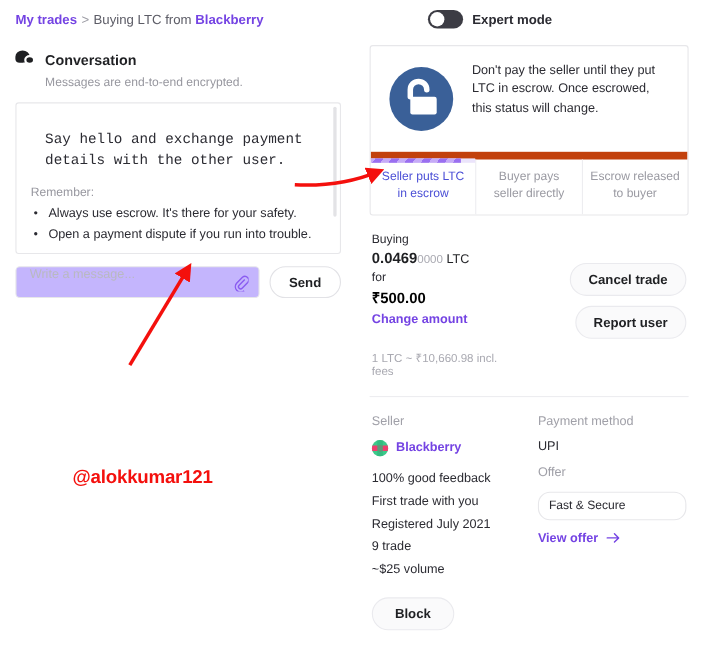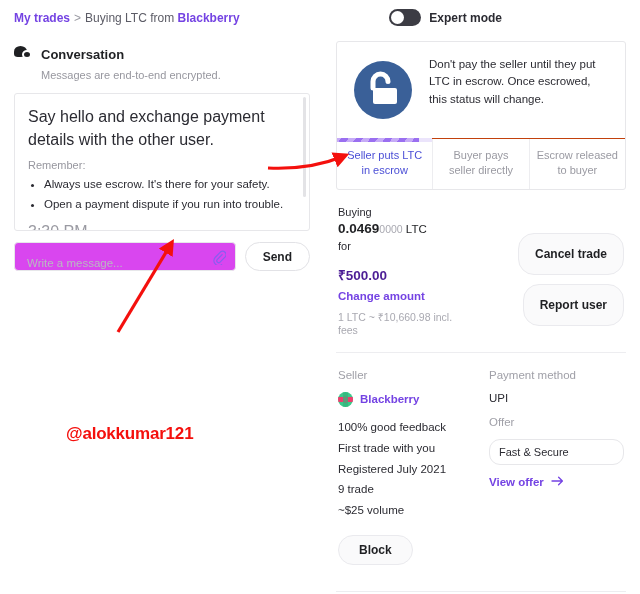--- a/index.html
+++ b/index.html
@@ -61,36 +61,36 @@
   .chatbox{
     margin-top:12px; width:296px; height:138px;
     border:1px solid #e7e7ea; border-radius:3px;
     padding:11px 13px 0 13px; position:relative; overflow:hidden;
     background:#fff;
   }
   .chat-scroll{
     position:absolute; right:3px; top:3px; width:3px; height:100px;
     background:#e3e3e6; border-radius:2px;
   }
-  .chat-p{ font-size:16px; line-height:1.45; color:#2b2b32; margin:0; }
+  .chat-p{ font-size:13px; line-height:1.45; color:#2b2b32; margin:13px;font-family:Liberation Mono, monospace; }
   .chat-remember{ font-size:11px; color:#97979f; margin:8px 0 4px 0;}
   .chat-ul{ margin:0; padding-left:16px; }
   .chat-ul li{ font-size:11.5px; color:#2b2b32; line-height:1.7; }
   .chat-time{ text-align:left; font-size:16px; color:#9a9aa2; margin-top:9px;}
   .bubble-row{ display:flex; justify-content:flex-end; margin-top:7px;}
   .bubble{
     background:#7b3ff2; color:#fff; font-size:11.5px;
     padding:8px 14px; border-radius:18px; white-space:nowrap;
   }
 
   .composer{ margin-top:11px; display:flex; align-items:center; gap:9px;}
   .msg-input{
     flex:1; height:29px; border:1px solid #e7e7ea; border-radius:4px;
-    display:flex; align-items:flex-end; padding:0 10px; position:relative;
-    background:#d946ef;
+    display:flex; align-items:flex-start; padding:0 10px; position:relative;
+    background:#c4b5fd;
   }
   .msg-input input{
     border:0; outline:0; width:100%; font-size:11.5px;
     color:#2b2b32; font-family:"Liberation Sans", sans-serif;
     background:transparent;
   }
   .msg-input input::placeholder{ color:#b9b9c1; }
   .clip{
     position:absolute; right:9px; top:6px;
     width:14px; height:16px; color:#7b3ff2;
@@ -118,21 +118,21 @@
   .status-card{
     border:1px solid #e7e7ea; border-radius:3px; overflow:hidden; background:#fff;
   }
   .status-body{ display:flex; padding:14px 14px 13px 14px; gap:14px;}
   .lockwrap{ flex:0 0 auto; padding-top:2px;}
   .status-text h3{
     margin:0 0 6px 0; font-size:12.5px; font-weight:bold; color:#1f2023;
   }
   .status-text p{ margin:0; font-size:11.5px; line-height:1.5; color:#2b2b32;}
 
-  .tabs{ display:flex; border-top:1px solid #c2410c;justify-content:flex-end; }
+  .tabs{ display:flex; border-top:7px solid #c2410c; }
   .tab{
     flex:1; text-align:center; padding:9px 6px 11px 6px;
     font-size:11px; line-height:1.35; position:relative;
     border-right:1px solid #ededf0;
   }
   .tab:last-child{ border-right:0; }
   .tab.active{ color:#4b4fd6; }
   .tab.idle{ color:#9a9aa2; }
   .tab .progress{
     position:absolute; left:0; top:-1px; width:100%; height:4px;
@@ -144,32 +144,32 @@
       -55deg,#9a6ff0 0 6px,#c6abf7 6px 12px);
   }
 
   .section{ padding:16px 2px 0 2px; }
   .hr{ height:1px; background:#ededf0; margin:16px 0 0 0;}
   .lbl-sm{ font-size:11px; color:#2b2b32; }
   .amount{ font-size:13.5px; font-weight:bold; color:#1f2023; margin-top:3px;}
   .amount .dim{ color:#a9a9b1; font-weight:normal; font-size:10.5px;}
   .amount .unit{ font-weight:normal; font-size:11.5px; color:#1f2023;}
   .for{ font-size:11px; color:#2b2b32; margin-top:4px;}
-  .fiat{ font-size:13.5px; font-weight:bold; color:#4c1d95; margin-top:14px;}
+  .fiat{ font-size:13.5px; font-weight:bold; color:#000000; margin-top:3px;}
   .link{ color:#7443e3; font-size:11.5px; margin-top:6px; display:inline-block; font-weight:bold;}
-  .rate{ font-size:10.5px; color:#a9a9b1; margin-top:7px;}
+  .rate{ font-size:10.5px; color:#a9a9b1; margin-top:21px;}
 
   .trade-row{ display:flex;gap:38px; }
   .trade-left{ flex:1; }
   .trade-actions{
     width:120px; display:flex; flex-direction:column; gap:9px;
     align-items:flex-end; padding-top:27px;
   }
   .pill{
-    height:42px; padding:0 16px; border-radius:16px;
+    height:30px; padding:0 16px; border-radius:16px;
     border:1px solid #eaeaee; background:#fafafb;
     font-size:12px; font-weight:bold; color:#1f2023;
     display:flex; align-items:center; justify-content:center;
     cursor:pointer; white-space:nowrap;
     font-family:"Liberation Sans", sans-serif;
   }
 
   .cols{ display:flex; gap:16px; }
   .col{ flex:1; }
   .col-head{ font-size:11.5px; color:#a0a0a8; margin-bottom:11px;}

